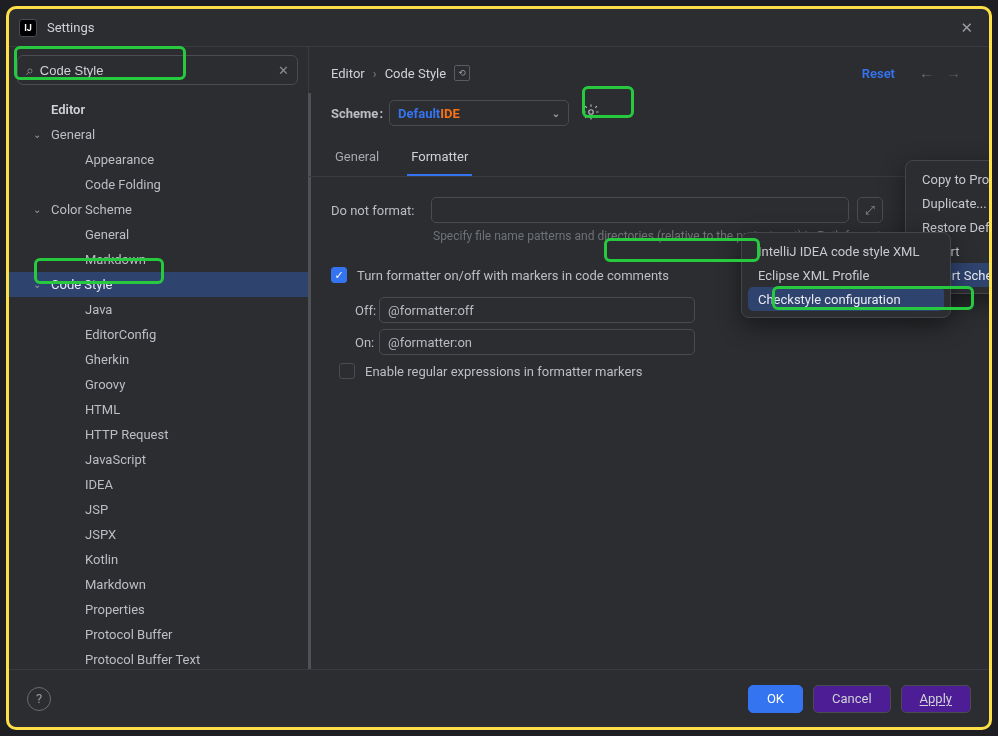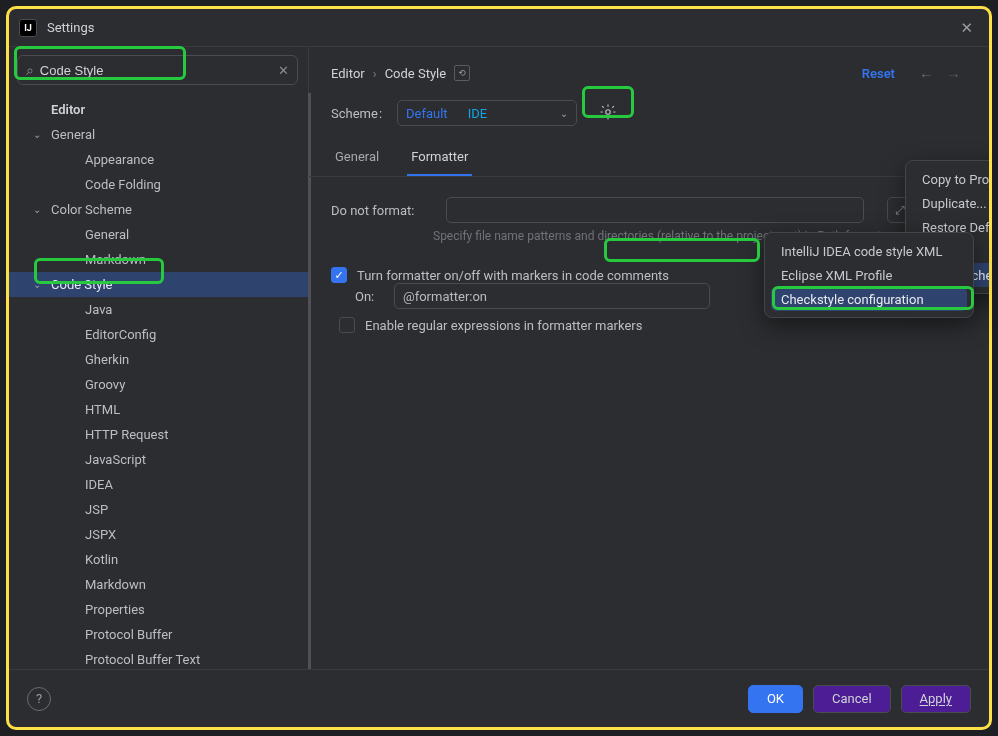--- a/index.html
+++ b/index.html
@@ -93,50 +93,50 @@
   .crumb-row .crumbs .back-icon {
     width: 16px; height: 16px; border: 1px solid #5a5c62; border-radius: 2px;
     display: flex; align-items: center; justify-content: center;
     font-size: 9px; color: #9a9ca2;
   }
   .crumb-row .spacer { flex: 1; }
   .crumb-row .reset { color: #3574f0; font-weight: 600; cursor: pointer; margin-right: 18px; }
   .crumb-row .arrow { color: #6a6c72; font-size: 15px; padding: 4px 6px; cursor: pointer; }
 
   .scheme-row {
-    display: flex; align-items: center; padding: 0 22px 14px 22px; gap: 15px;
+    display: flex; align-items: center; padding: 0 22px 14px 22px; gap: 6px; font-weight: bold;
   }
   .scheme-row .lbl::after { content: ":"; margin-left: 1px; }
   .scheme-select {
     position: relative;
     width: 180px; height: 26px; border: 1px solid #4a4c52; border-radius: 5px;
     display: flex; align-items: center; padding: 0 8px; cursor: pointer;
     background: #2b2d30;
   }
   .scheme-select .primary { color: #3574f0; }
-  .scheme-select .secondary { color: #0ea5e9; margin-left: 20px; }
+  .scheme-select .secondary { color: #f97316; margin-left: 0; }
   .scheme-select .dd { margin-left: auto; color: #9a9ca2; font-size: 10px; }
   .gear-btn {
     width: 32px; height: 28px; display: flex; align-items: center; justify-content: center;
     cursor: pointer; border-radius: 5px;
   }
   .gear-btn .gear { color: #b5b7bd; }
 
   .tabs {
     display: flex; gap: 24px; padding: 0 22px;
     border-bottom: 1px solid #393b40;
   }
   .tab {
     padding: 8px 4px 10px 4px; cursor: pointer;
     color: #a6a8ae; border-bottom: 2px solid transparent;
   }
   .tab.active { color: #d0d2d8; border-bottom-color: #3574f0; }
 
   .panel { padding: 20px 22px; }
-  .form-row { display: flex; align-items: center; gap: 23px; margin-bottom: 6px; }
+  .form-row { display: flex; align-items: center; gap: 8px; margin-bottom: 6px; }
   .form-row .lbl { width: 92px; text-align: left; }
   .form-row .lbl2 { width: 40px; text-align: left; padding-left: 24px; }
   .text-input {
     height: 26px; border: 1px solid #4a4c52; border-radius: 5px;
     background: #2b2d30; flex: 0 0 430px; padding: 0 8px;
     display: flex; align-items: center; color: #d0d2d8;
   }
   .expand-icn {
     width: 22px; height: 22px;
     display: flex; align-items: center; justify-content: center;
@@ -166,21 +166,21 @@
     z-index: 30;
   }
   .menu1 .mi {
     height: 24px; display: flex; align-items: center;
     padding: 0 10px; border-radius: 5px; cursor: pointer;
     color: #c7c9cf;
   }
   .menu1 .mi.hover { background: #2e436e; color: #e8eaf0; }
 
   .menu2 {
-    position: absolute; top: 232px; left: 764px;
+    position: absolute; top: 232px; left: 741px;
     width: 210px; background: #2b2d30;
     border: 1px solid #43454a; border-radius: 8px;
     box-shadow: 0 8px 24px rgba(0,0,0,.45);
     padding: 6px 6px;
     z-index: 31;
   }
   .menu2 .mi {
     height: 24px; display: flex; align-items: center;
     padding: 0 10px; border-radius: 5px; cursor: pointer;
     color: #c7c9cf;
@@ -354,20 +354,26 @@
             <span class="expand-icn">⤢</span>
           </div>
         </div>
         <div class="hint">Specify file name patterns and directories (relative to the project root) in Path format</div>
 
         <div class="chk-row">
           <div class="chk checked">✓</div>
           <span>Turn formatter on/off with markers in code comments</span>
         </div>
 
+        <div class="form-row" style="margin-top:14px">
+          <span class="lbl2">Off:</span>
+          <div class="sm-input">
+              <span>@formatter:off</span>
+            </div>
+        </div>
         <div class="form-row">
           <span class="lbl2">On:</span>
           <div class="sm-input">
               <span>@formatter:on</span>
             </div>
         </div>
 
         <div class="chk-row" style="margin-top:8px; margin-left:8px">
           <div class="chk"></div>
           <span>Enable regular expressions in formatter markers</span>

